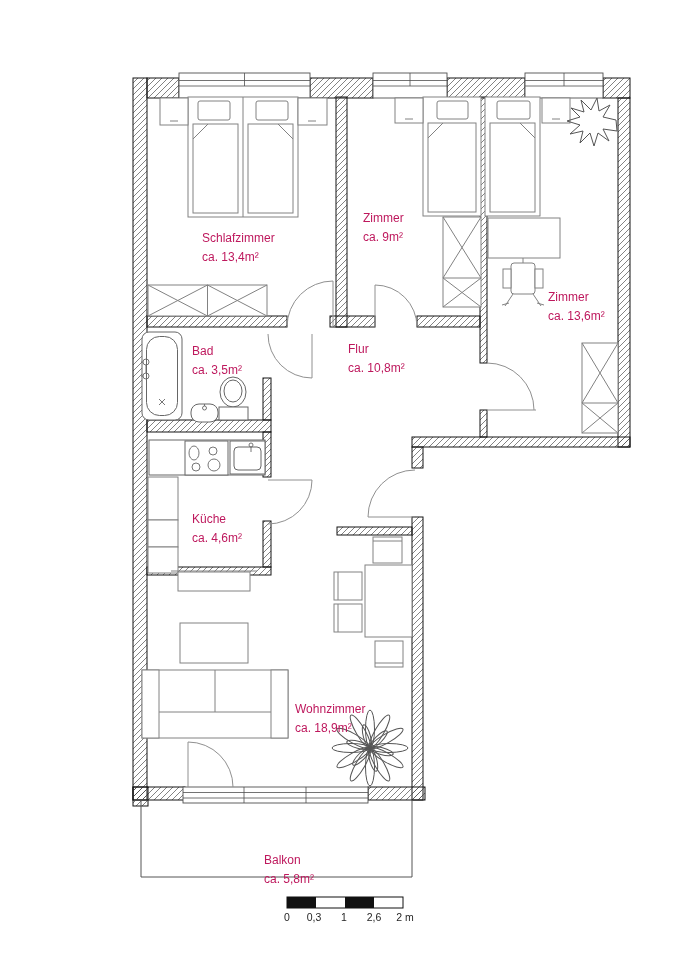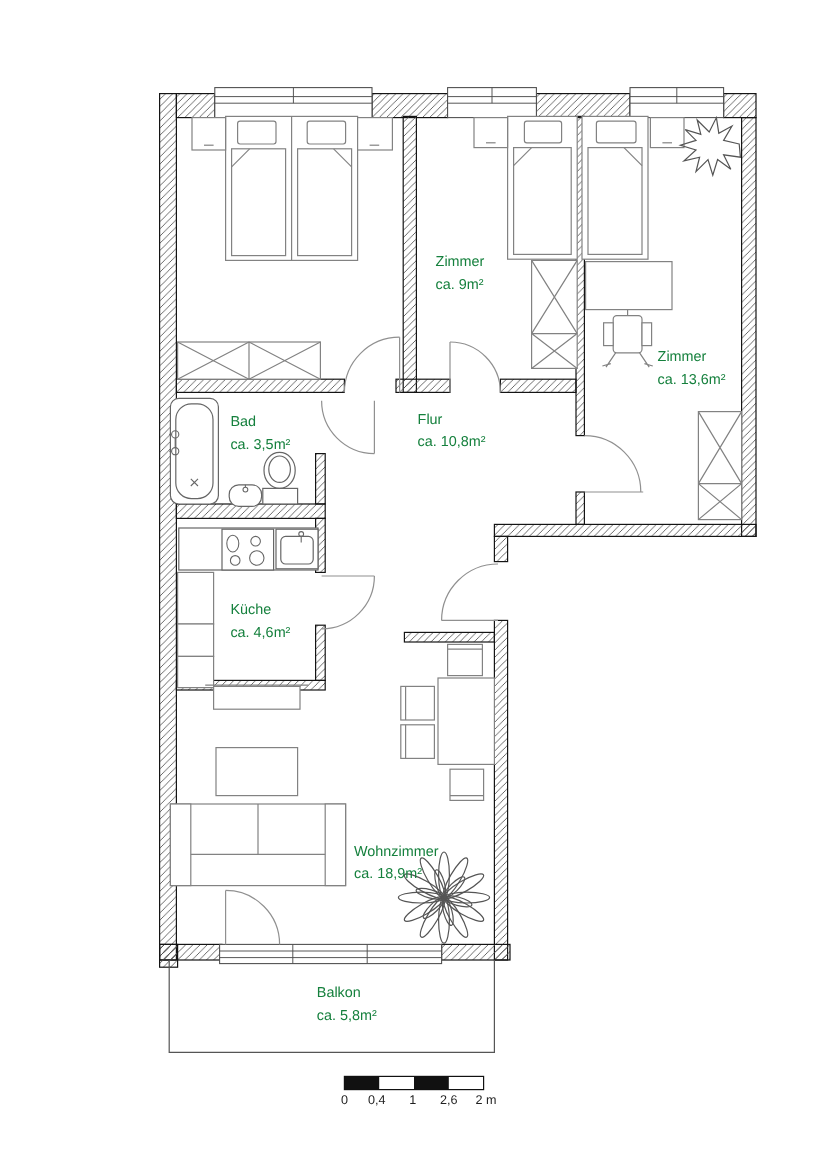--- a/index.html
+++ b/index.html
@@ -8,21 +8,21 @@
   .stage svg{position:absolute;left:0;top:0;}
   .wall{fill:url(#hatch);stroke:#141414;stroke-width:1;}
   .win{fill:#fff;stroke:#4f4f4f;stroke-width:0.9;}
   .winline{stroke:#4f4f4f;stroke-width:0.8;fill:none;}
   .furn{fill:#fff;stroke:#828282;stroke-width:1;}
   .furnline{stroke:#828282;stroke-width:1;fill:none;}
   .fixture{fill:#fff;stroke:#666;stroke-width:1;}
   .fixline{stroke:#666;stroke-width:0.9;fill:none;}
   .door{stroke:#909090;stroke-width:1;fill:none;}
   .outline{stroke:#555;stroke-width:1;fill:none;}
-  .room-label{position:absolute;font-size:12px;line-height:19px;color:#15803d;white-space:nowrap;}
+  .room-label{position:absolute;font-size:12px;line-height:19px;color:#be185d;white-space:nowrap;}
   .scale-label{position:absolute;top:911px;font-size:10.5px;color:#1f1f1f;transform:translateX(-50%);white-space:nowrap;}
 </style>
 </head>
 <body>
 
 <div class="stage">
 
 <svg width="698" height="960" viewBox="0 0 698 960">
   <defs>
     <pattern id="hatch" width="6" height="6" patternUnits="userSpaceOnUse">
@@ -268,48 +268,52 @@
     <path class="door" d="M188,742 A45,45 0 0 1 233,787"></path>
   </g>
 
   <g>
     <rect x="287" y="897" width="116" height="11" fill="#fff" stroke="#111" stroke-width="1"></rect>
     <rect x="287" y="897" width="29" height="11" fill="#111"></rect>
     <rect x="345" y="897" width="29" height="11" fill="#111"></rect>
   </g>
 </svg>
 
+<div class="room-label" style="left:202px;top:229px">
+  <div>Schlafzimmer</div>
+  <div>ca. 13,4m²</div>
+</div>
 <div class="room-label" style="left:363px;top:209px">
   <div>Zimmer</div>
   <div>ca. 9m²</div>
 </div>
 <div class="room-label" style="left:548px;top:288px">
   <div>Zimmer</div>
   <div>ca. 13,6m²</div>
 </div>
 <div class="room-label" style="left:192px;top:342px">
   <div>Bad</div>
   <div>ca. 3,5m²</div>
 </div>
 <div class="room-label" style="left:348px;top:340px">
   <div>Flur</div>
   <div>ca. 10,8m²</div>
 </div>
-<div class="room-label" style="left:192px;top:499px">
+<div class="room-label" style="left:192px;top:510px">
   <div>Küche</div>
   <div>ca. 4,6m²</div>
 </div>
 <div class="room-label" style="left:295px;top:700px">
   <div>Wohnzimmer</div>
   <div>ca. 18,9m²</div>
 </div>
-<div class="room-label" style="left:264px;top:818px">
+<div class="room-label" style="left:264px;top:851px">
   <div>Balkon</div>
   <div>ca. 5,8m²</div>
 </div>
 
 <span class="scale-label" style="left:287px">0</span>
-<span class="scale-label" style="left:314px">0,4</span>
+<span class="scale-label" style="left:314px">0,3</span>
 <span class="scale-label" style="left:344px">1</span>
 <span class="scale-label" style="left:374px">2,6</span>
 <span class="scale-label" style="left:405px">2 m</span>
 
 </div>
 
 </body></html>

